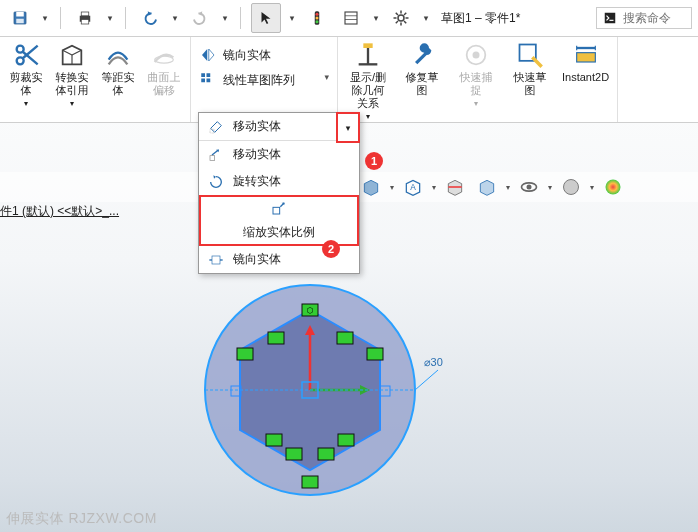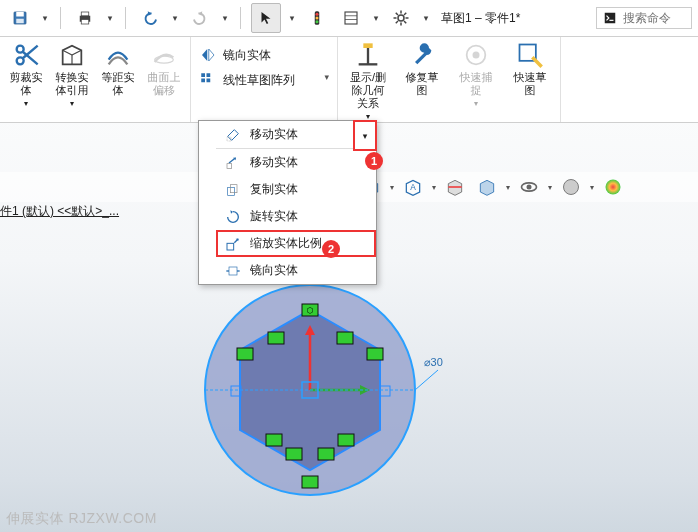--- a/index.html
+++ b/index.html
@@ -24,25 +24,25 @@
 .stack-row{display:flex;align-items:flex-start;gap:6px;position:relative;padding:2px 0;}
 .stack-row .sic{width:18px;height:16px;display:flex;align-items:center;justify-content:center;}
 .stack-row .slbl{font-size:12px;}
 .stack-row .sdrop{margin-left:auto;font-size:9px;color:#555;}
 .rb-active{background:#d5e3f0;border:1px solid #8fb4d6;border-radius:2px;padding:2px;}
 .ribbon-group.last .rb-btn{min-width:44px;}
 .sec-toolbar{height:30px;display:flex;align-items:center;gap:6px;padding:0 8px;background:rgba(255,255,255,.6);}
 .sec-tb-spacer{width:280px;}
 .sec-btn{width:26px;height:22px;display:flex;align-items:center;justify-content:center;}
 .sec-btn svg{width:20px;height:20px;}
-.dropdown{position:absolute;top:120px;left:198px;width:160px;background:#fff;border:1px solid #999;box-shadow:2px 2px 6px rgba(0,0,0,.25);z-index:10;padding-left:17px;}
+.dropdown{position:absolute;top:112px;left:198px;width:160px;background:#fff;border:1px solid #999;box-shadow:2px 2px 6px rgba(0,0,0,.25);z-index:10;}
 .dd-row{display:flex;align-items:center;gap:8px;padding:5px 8px;position:relative;}
 .dd-row .dic{width:18px;height:16px;display:flex;align-items:center;justify-content:center;}
 .dd-row .dlbl{font-size:12px;}
-.dd-row.hl{outline:2px solid #e33;outline-offset:-2px;}
+.dd-row.hl{outline:2px solid #e33;outline-offset:-2px;flex-direction:column;}
 .dd-top{border-bottom:1px solid #ddd;}
 .dd-top .arrow-btn{position:absolute;right:-1px;top:-1px;width:20px;height:27px;border:2px solid #e33;display:flex;align-items:center;justify-content:center;background:#fff;}
 .num-badge{position:absolute;width:18px;height:18px;border-radius:50%;background:#e33;color:#fff;font-size:11px;display:flex;align-items:center;justify-content:center;font-weight:bold;z-index:12;}
 .tree{position:absolute;top:203px;left:0;font-size:12px;color:#222;text-decoration:underline;}
 .viewport{position:absolute;left:170px;top:270px;width:280px;height:260px;}
 .footer{position:absolute;bottom:4px;left:6px;color:#bbb;font-size:14px;font-family:Arial,sans-serif;letter-spacing:.5px;}
 .ico-gear{width:18px;height:18px;}
 </style>
 </head>
 <body>
@@ -249,20 +249,31 @@
       <div class="rb-btn">
         <div class="ic">
             <svg viewBox="0 0 24 24">
               <rect x="3" y="3" width="14" height="14" fill="none" stroke="#2a6fb0" stroke-width="1.5"></rect>
               <path d="M14 14 L22 22" stroke="#f0c040" stroke-width="3"></path>
             </svg>
           </div>
         <span class="lbl" style="white-space:pre-line">快速草
 图</span>
       </div>
+      <div class="rb-btn">
+        <div class="ic">
+            <svg viewBox="0 0 24 24">
+              <rect x="4" y="10" width="16" height="8" fill="#f0c040" stroke="#2a6fb0"></rect>
+              <line x1="4" y1="6" x2="20" y2="6" stroke="#2a6fb0" stroke-width="2"></line>
+              <line x1="4" y1="4" x2="4" y2="8" stroke="#2a6fb0"></line>
+              <line x1="20" y1="4" x2="20" y2="8" stroke="#2a6fb0"></line>
+            </svg>
+          </div>
+        <span class="lbl">Instant2D</span>
+      </div>
     </div>
   </div>
 
   <div class="dropdown">
     <div class="dd-row dd-top">
       <div class="dic">
           <svg viewBox="0 0 24 24" width="16" height="16">
             <path d="M4 14 L14 4 L20 10 L10 20 Z" fill="none" stroke="#2a6fb0" stroke-width="1.5"></path>
             <rect x="3" y="15" width="6" height="6" fill="none" stroke="#aaa" stroke-dasharray="1 1"></rect>
           </svg>
@@ -274,29 +285,20 @@
     </div>
     <div class="dd-row">
       <div class="dic">
           <svg viewBox="0 0 24 24" width="16" height="16">
             <path d="M6 12 L16 4" stroke="#2a6fb0" stroke-width="2"></path>
             <path d="M16 4 L12 4 L16 8 Z" fill="#2a6fb0"></path>
             <rect x="3" y="13" width="7" height="7" fill="none" stroke="#888"></rect>
           </svg>
         </div>
       <span class="dlbl">移动实体</span>
-    </div>
-    <div class="dd-row">
-      <div class="dic">
-          <svg viewBox="0 0 24 24" width="16" height="16">
-            <rect x="4" y="8" width="10" height="12" fill="none" stroke="#2a6fb0"></rect>
-            <rect x="8" y="4" width="10" height="12" fill="none" stroke="#888"></rect>
-          </svg>
-        </div>
-      <span class="dlbl">复制实体</span>
     </div>
     <div class="dd-row">
       <div class="dic">
           <svg viewBox="0 0 24 24" width="16" height="16">
             <path d="M12 4 A8 8 0 1 1 4 12" fill="none" stroke="#2a6fb0" stroke-width="2"></path>
             <path d="M12 4 L8 2 L9 7 Z" fill="#2a6fb0"></path>
           </svg>
         </div>
       <span class="dlbl">旋转实体</span>
     </div>

